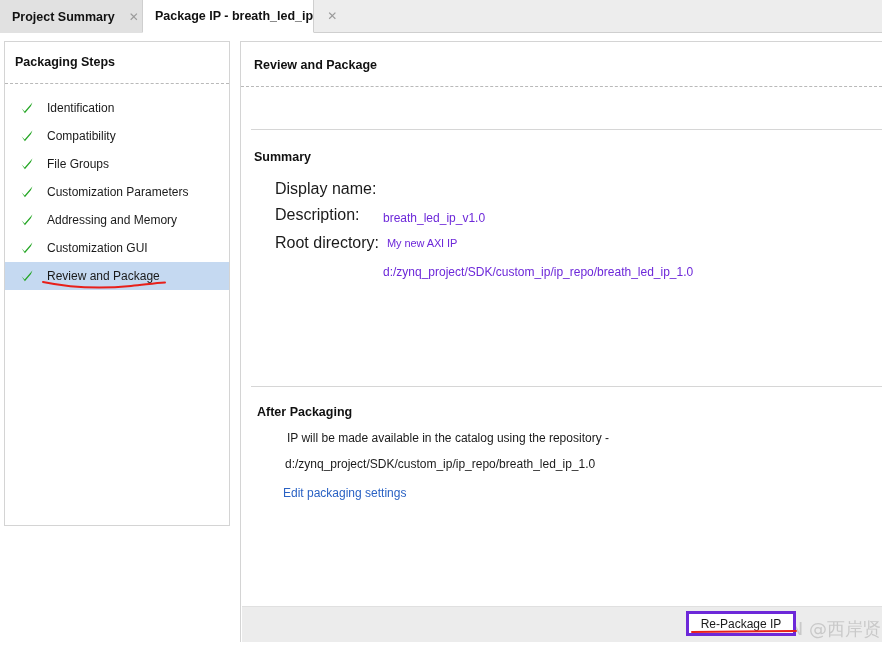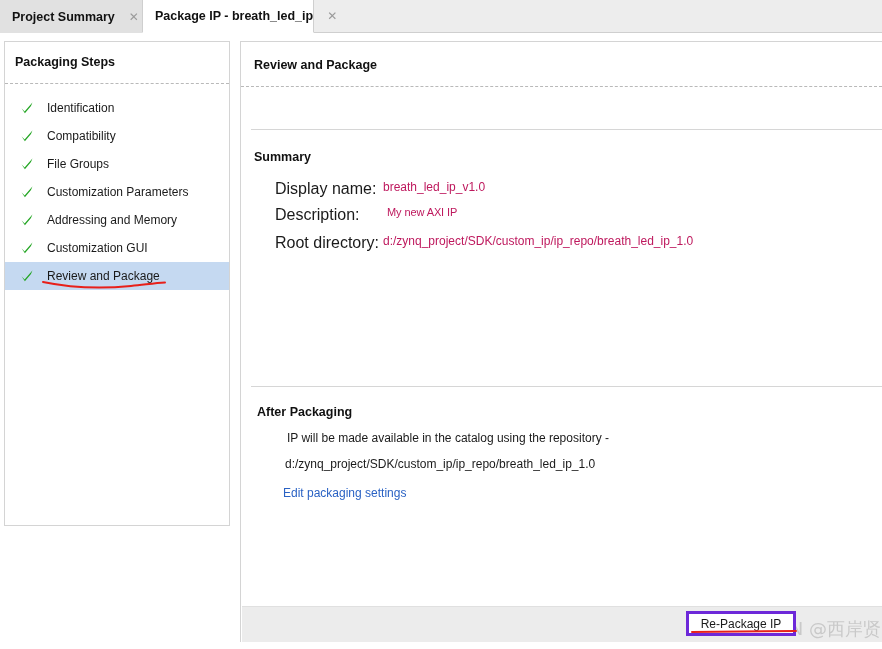--- a/index.html
+++ b/index.html
@@ -182,21 +182,22 @@
     left: 34px;
     width: 103px;
     text-align: left;
     font-size: 16px;
     color: #1a1a1a;
   }
   .sum-value {
     position: absolute;
     left: 142px;
     font-size: 12px;
-    color: #be185d;
+    color: #6d28d9;
+    margin-top: 31px;
   }
   .sum-value.condensed {
     left: 146px;
     font-size: 11px;
     font-family: "Liberation Sans", sans-serif;
     letter-spacing: -0.1px;
   }
   #sum-row-0 { top: 138px; }
   #sum-row-1 { top: 164px; }
   #sum-row-2 { top: 192px; }

